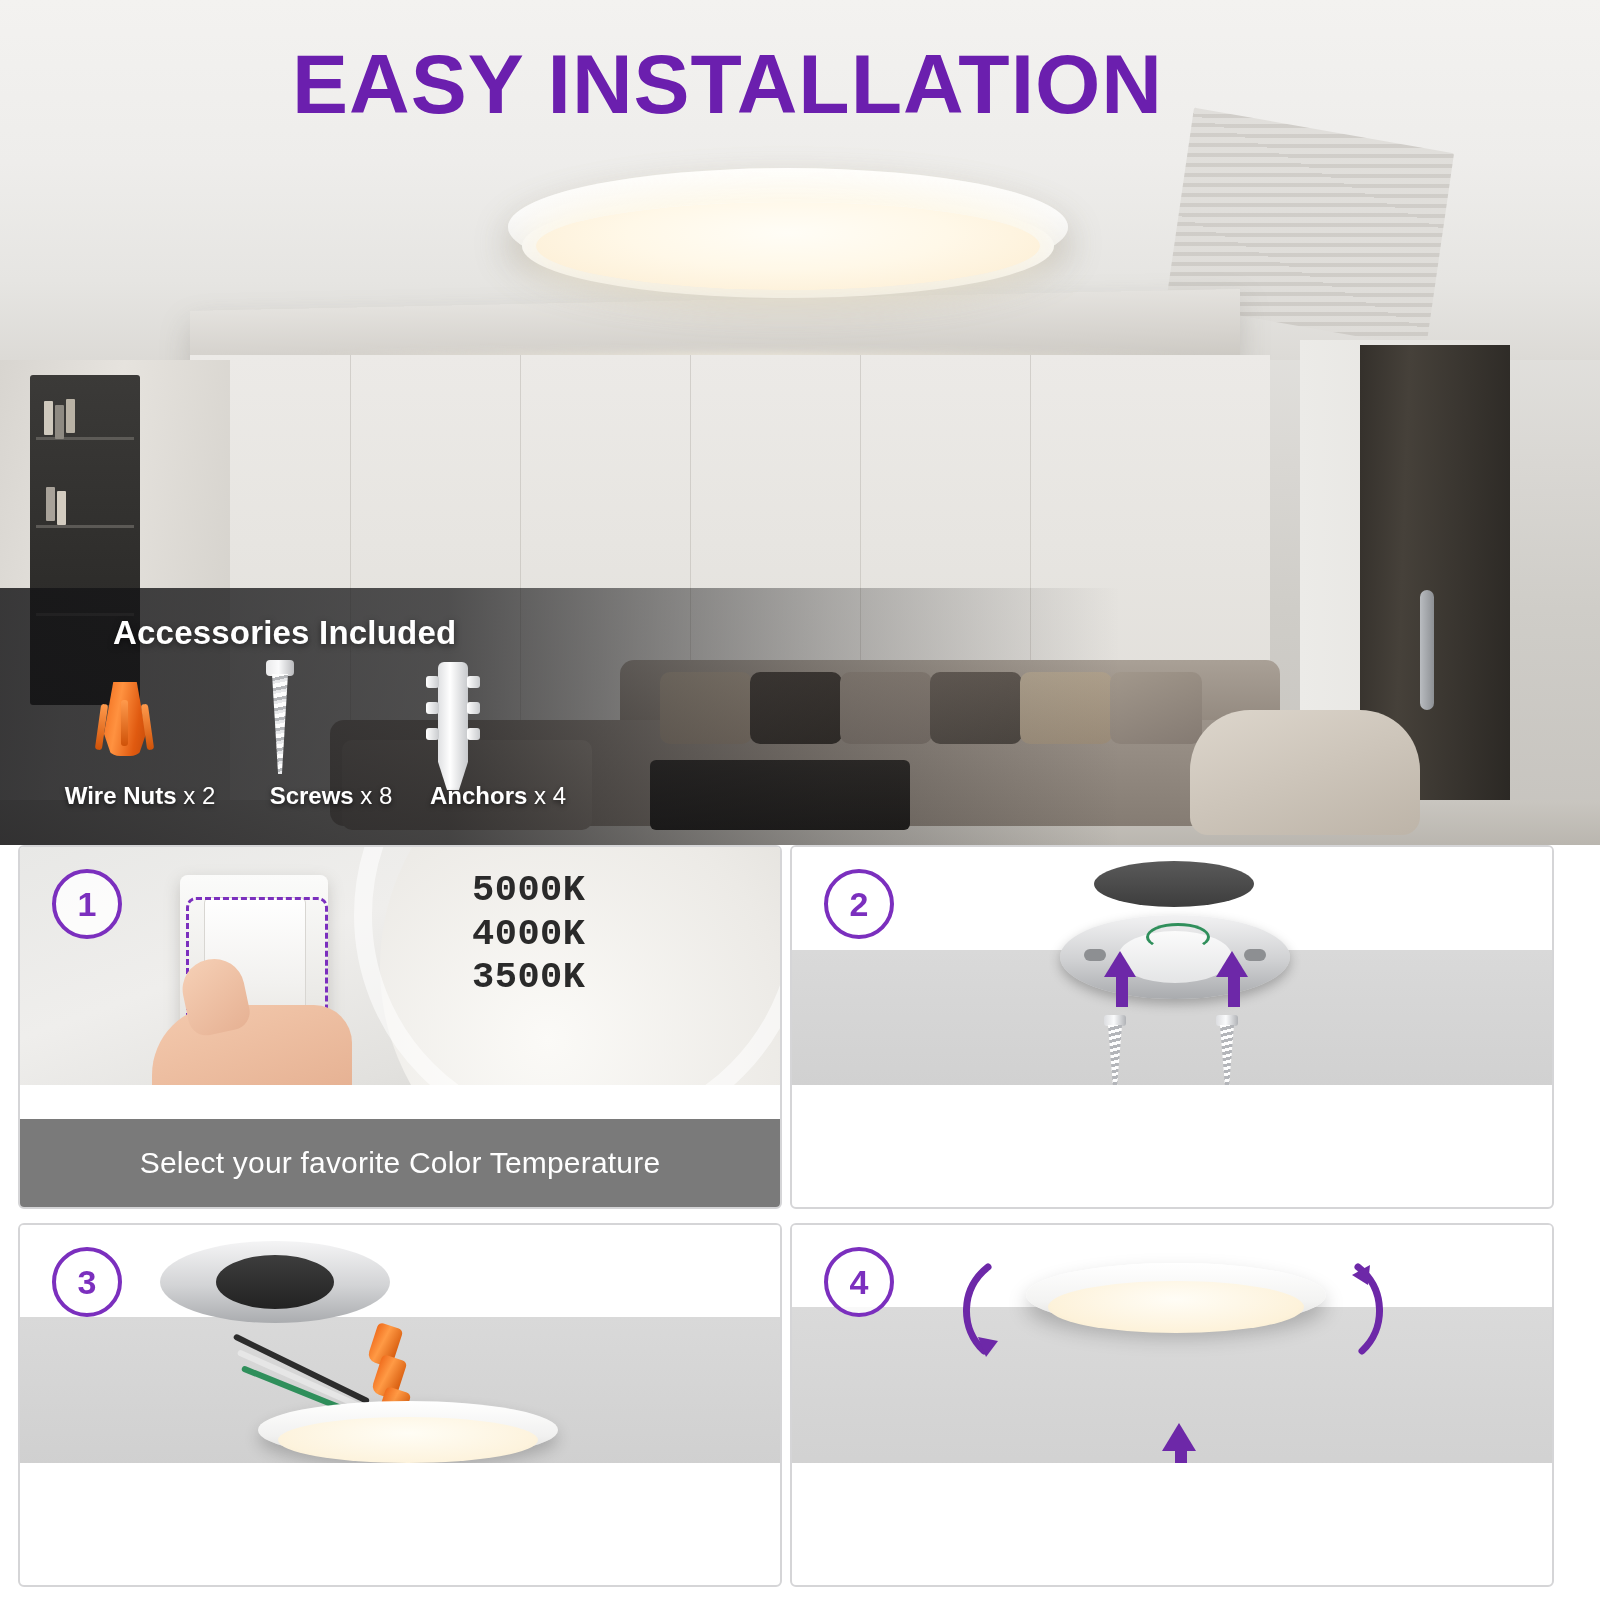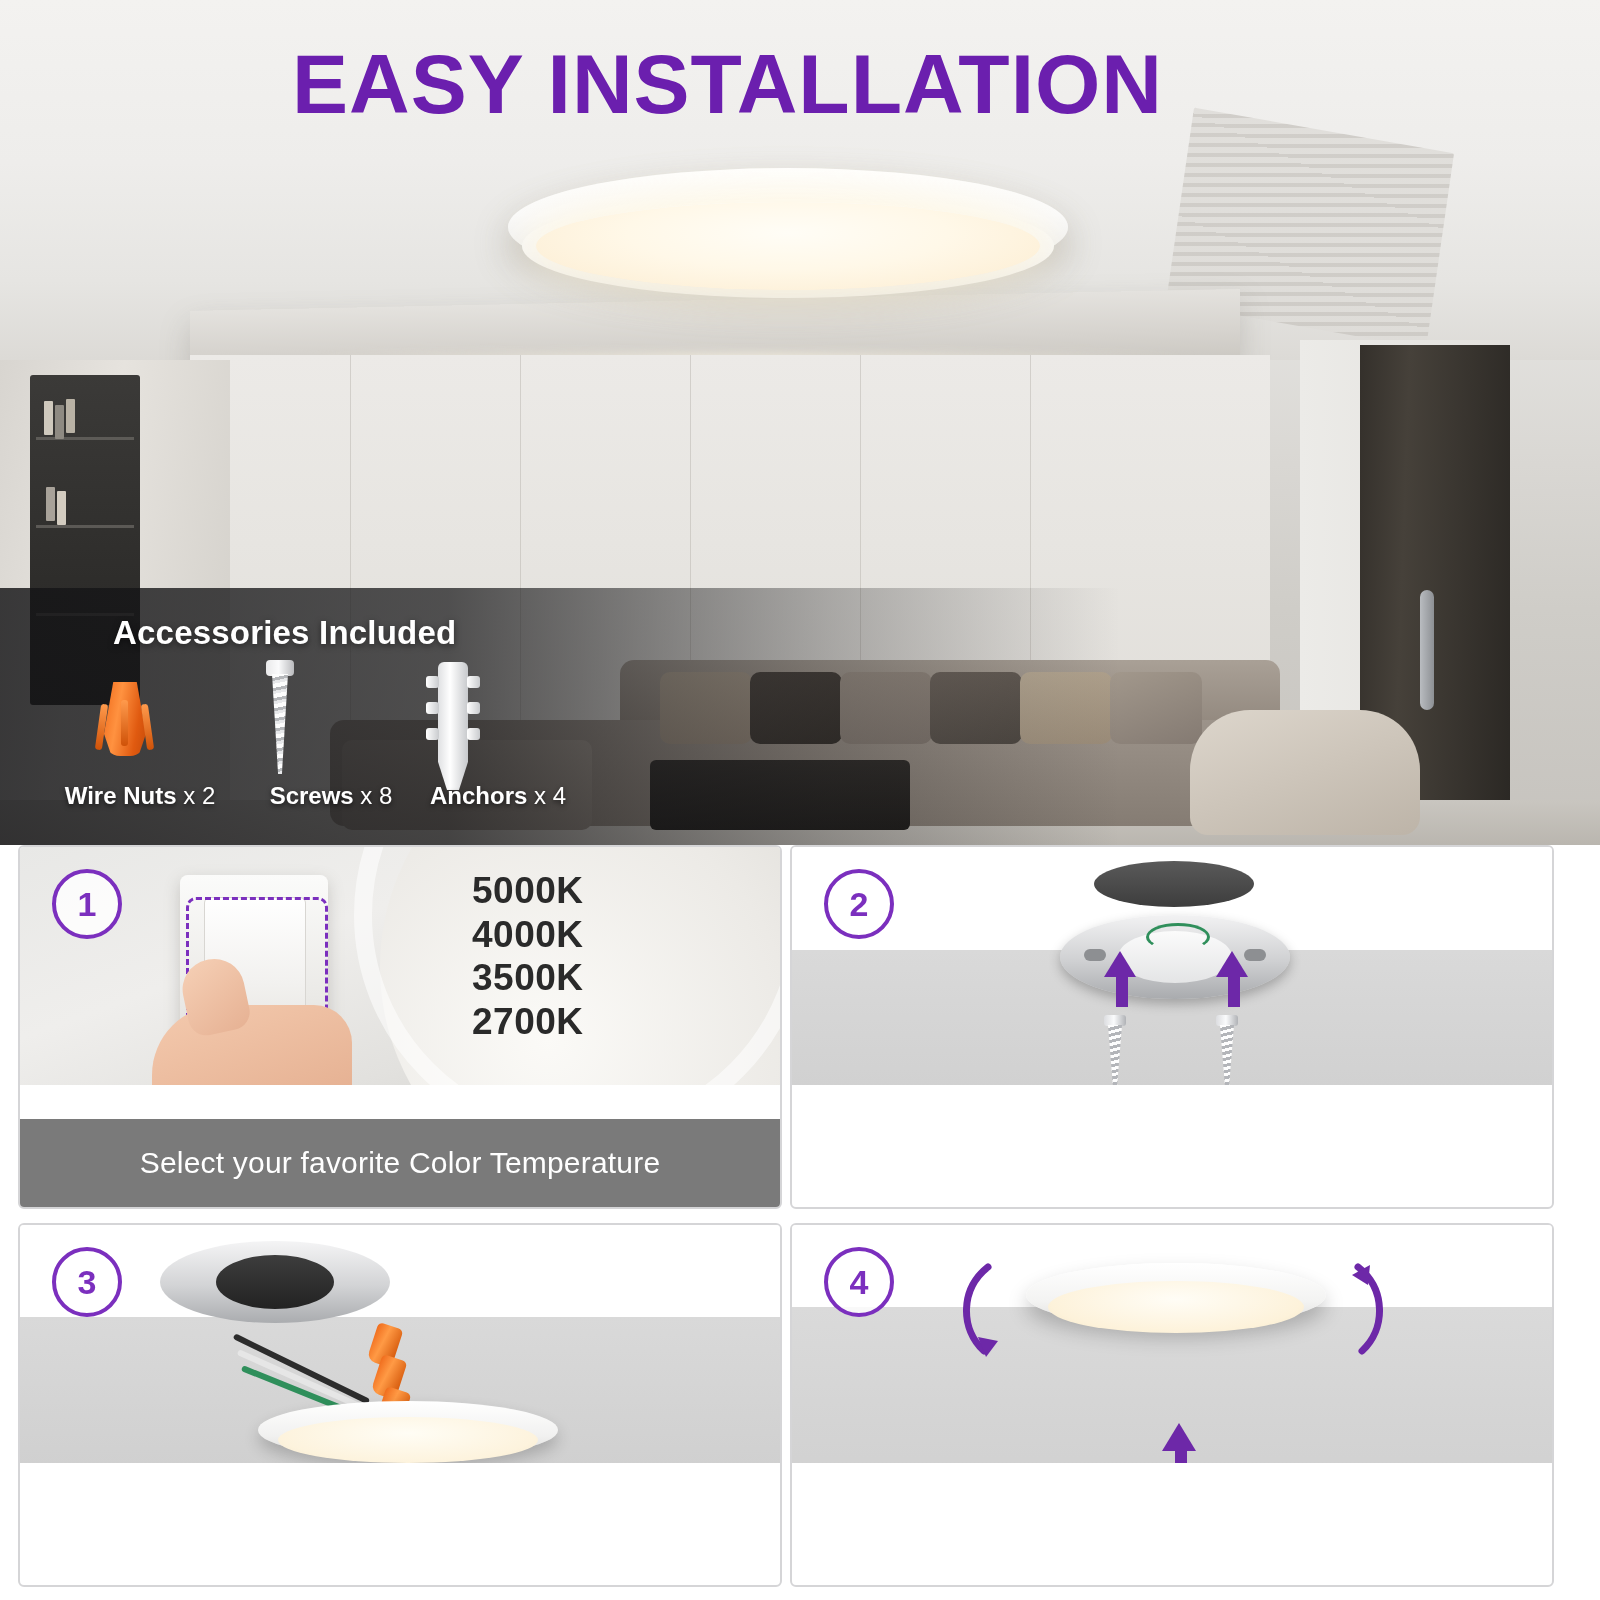--- a/index.html
+++ b/index.html
@@ -98,21 +98,21 @@
   
   .grid{position:absolute;left:0;top:845px;width:1600px;height:755px;}
   .card{position:absolute;width:760px;height:360px;background:#fff;
     border:2px solid #d5d5d7;border-radius:6px;overflow:hidden;}
   .card.c1{left:18px;top:0px;}
   .card.c2{left:790px;top:0px;}
   .card.c3{left:18px;top:378px;}
   .card.c4{left:790px;top:378px;}
 
   .card-img{position:absolute;left:0;top:0;width:760px;height:238px;overflow:hidden;
-    background:linear-gradient(180deg,#f0f0f0,#e6e6e6);}
+    background:linear-gradient(180deg,#f0f0f0,#e6e6e6);font-family:Liberation Mono, monospace;}
   .card-cap{position:absolute;left:0;bottom:0;width:760px;height:88px;background:#7a7a7a;
     display:flex;align-items:center;justify-content:center;}
   .card-cap span{color:#fff;font-size:30px;letter-spacing:.2px;text-align:center;padding:0 10px;}
 
   .badge{position:absolute;left:32px;top:22px;width:62px;height:62px;border-radius:50%;
     border:4px solid #7b2fbe;background:rgba(255,255,255,.82);
     display:flex;align-items:center;justify-content:center;z-index:6;}
   .badge span{color:#7b2fbe;font-size:34px;font-weight:bold;line-height:1;}
 
   
@@ -319,21 +319,20 @@
           <div class="switch-dash"></div>
         </div>
         <div class="hand">
           <div class="palm"></div>
           <div class="finger"></div>
         </div>
         <div class="temps">
           <div class="temp">5000K</div>
           <div class="temp">4000K</div>
           <div class="temp">3500K</div>
-          <div class="temp">2700K</div>
         </div>
       </div>
       <div class="badge">
         <span>1</span>
       </div>
       <div class="card-cap">
         <span>Select your favorite Color Temperature</span>
       </div>
     </div>
 

